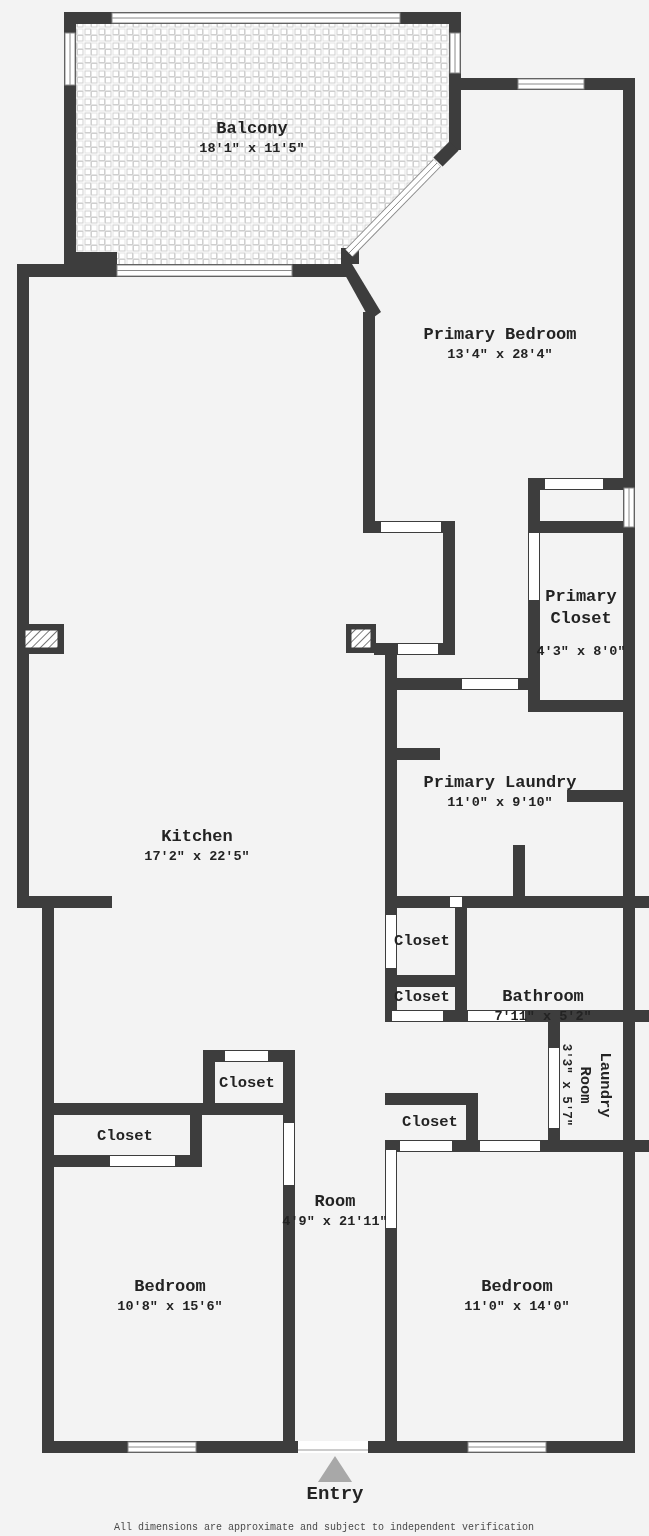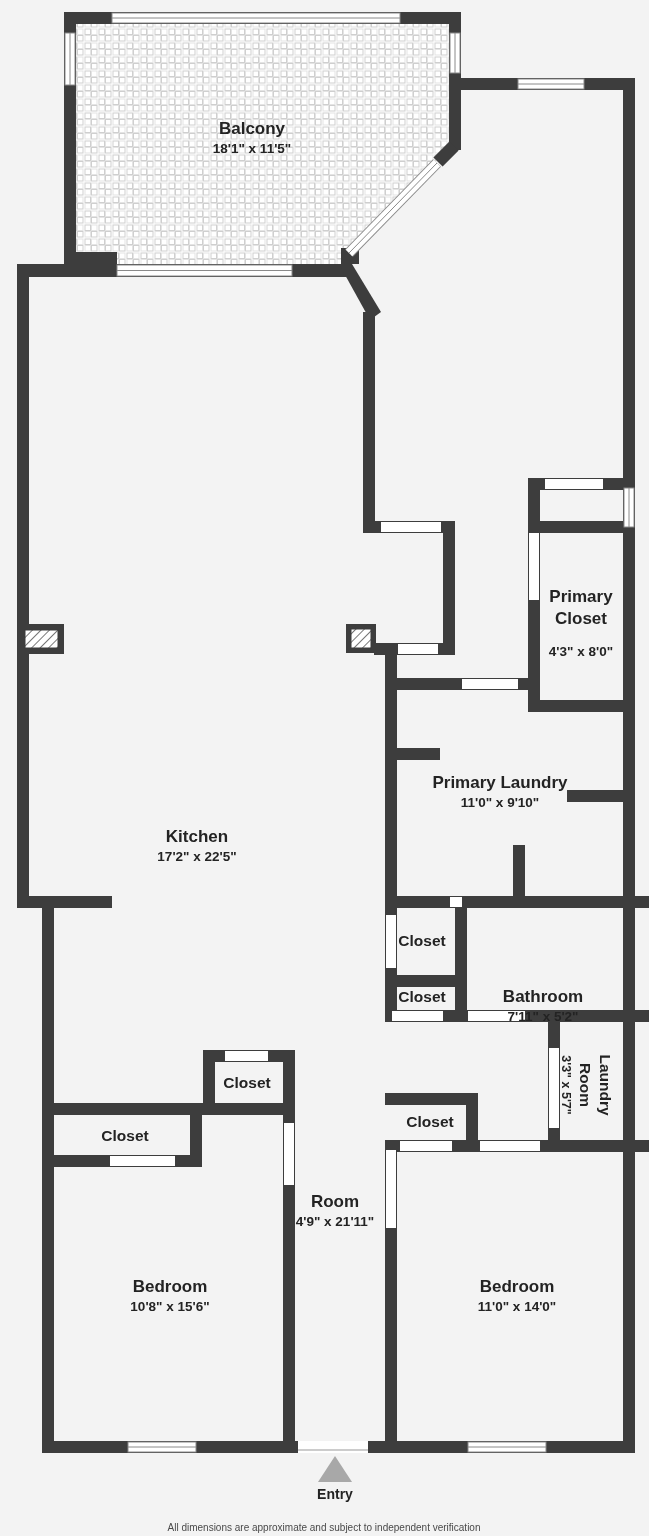--- a/index.html
+++ b/index.html
@@ -1,32 +1,32 @@
 <!DOCTYPE html>
 <html><head>
 <meta charset="utf-8">
 <style>
   html,body{margin:0;padding:0;background:#f3f3f3;}
   .plan{position:relative;width:649px;height:1536px;background:#f3f3f3;overflow:hidden;
-        font-family:Liberation Sans, sans-serif;}
+        font-family:Liberation Mono, monospace;}
   svg{position:absolute;left:0;top:0;}
   .w{fill:#3d3d3d;}
   .wl{stroke:#3d3d3d;}
   .win{fill:#ffffff;stroke:#8a8a8a;stroke-width:1;}
   .winline{stroke:#8a8a8a;stroke-width:1;}
   .door{fill:#ffffff;}
   .label{position:absolute;transform:translate(-50%,-50%);text-align:center;color:#232323;}
   .room-name{font-weight:700;font-size:17px;line-height:1.32;white-space:nowrap;}
   .room-dims{font-weight:700;font-size:13.5px;line-height:1.32;white-space:nowrap;}
   .closet .room-name{font-size:15.5px;}
   .wrapname .room-name{white-space:normal;width:104px;margin:12px auto;}
   .rot{transform:translate(-50%,-50%) rotate(90deg);}
   .rot .room-name{white-space:normal;width:76px;margin:0 auto;font-size:15.5px;}
   .rot .room-dims{font-size:12.5px;}
-  .entry-label{font-weight:700;font-size:14px;color:#232323;}
+  .entry-label{font-weight:700;font-size:19px;color:#232323;}
   .footer-note{position:absolute;left:324px;top:1527px;transform:translate(-50%,-50%);
         font-size:10px;color:#4a4a4a;white-space:nowrap;}
 </style>
 </head>
 <body>
 
 <div class="plan">
 
   <svg width="649" height="1536" viewBox="0 0 649 1536">
     <defs>
@@ -151,20 +151,24 @@
     <g>
       <polygon points="318,1482 352,1482 335,1456" fill="#a8a8a8"></polygon>
     </g>
   </svg>
 
   <div class="label" style="left:252px;top:138px">
     <div class="room-name">Balcony</div>
     <div class="room-dims">18'1" x 11'5"</div>
   </div>
 
+  <div class="label" style="left:500px;top:344px">
+    <div class="room-name">Primary Bedroom</div>
+    <div class="room-dims">13'4" x 28'4"</div>
+  </div>
 
 
   <div class="label wrapname" style="left:581px;top:617px">
     <div class="room-name">Primary Closet</div>
     <div class="room-dims">4'3" x 8'0"</div>
   </div>
 
   <div class="label" style="left:500px;top:792px">
     <div class="room-name">Primary Laundry</div>
     <div class="room-dims">11'0" x 9'10"</div>

